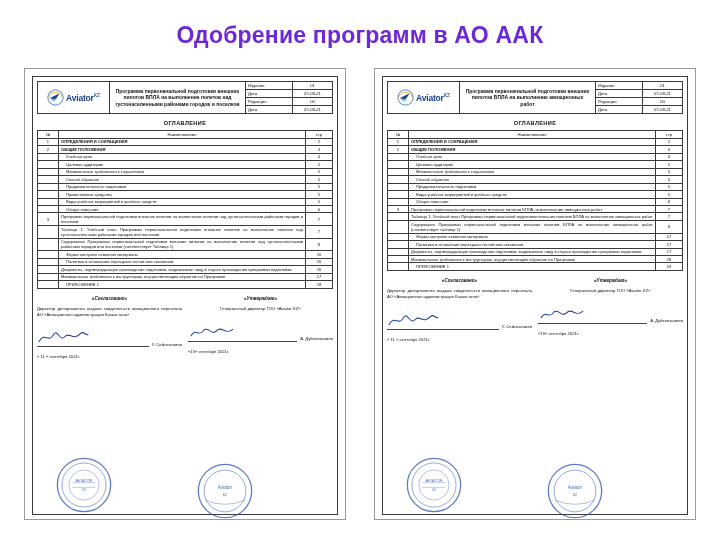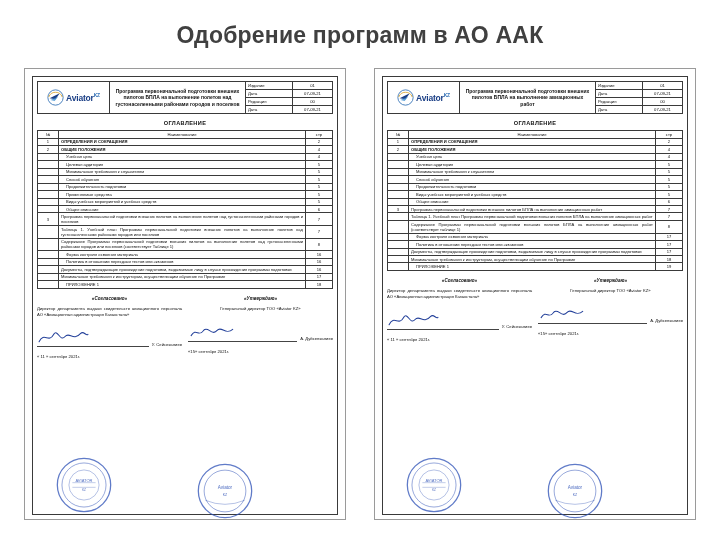--- a/index.html
+++ b/index.html
@@ -20,21 +20,21 @@
     background: #ffffff;
   }
   .slide-title {
     position: absolute;
     top: 22px;
     left: 0;
     width: 720px;
     text-align: center;
     font-size: 23px;
     font-weight: bold;
-    color: #404040;
+    color: #6d28d9;
     letter-spacing: 0.2px;
   }
   .docs-row {
     position: absolute;
     top: 68px;
     left: 24px;
     width: 672px;
     display: flex;
     justify-content: space-between;
   }

